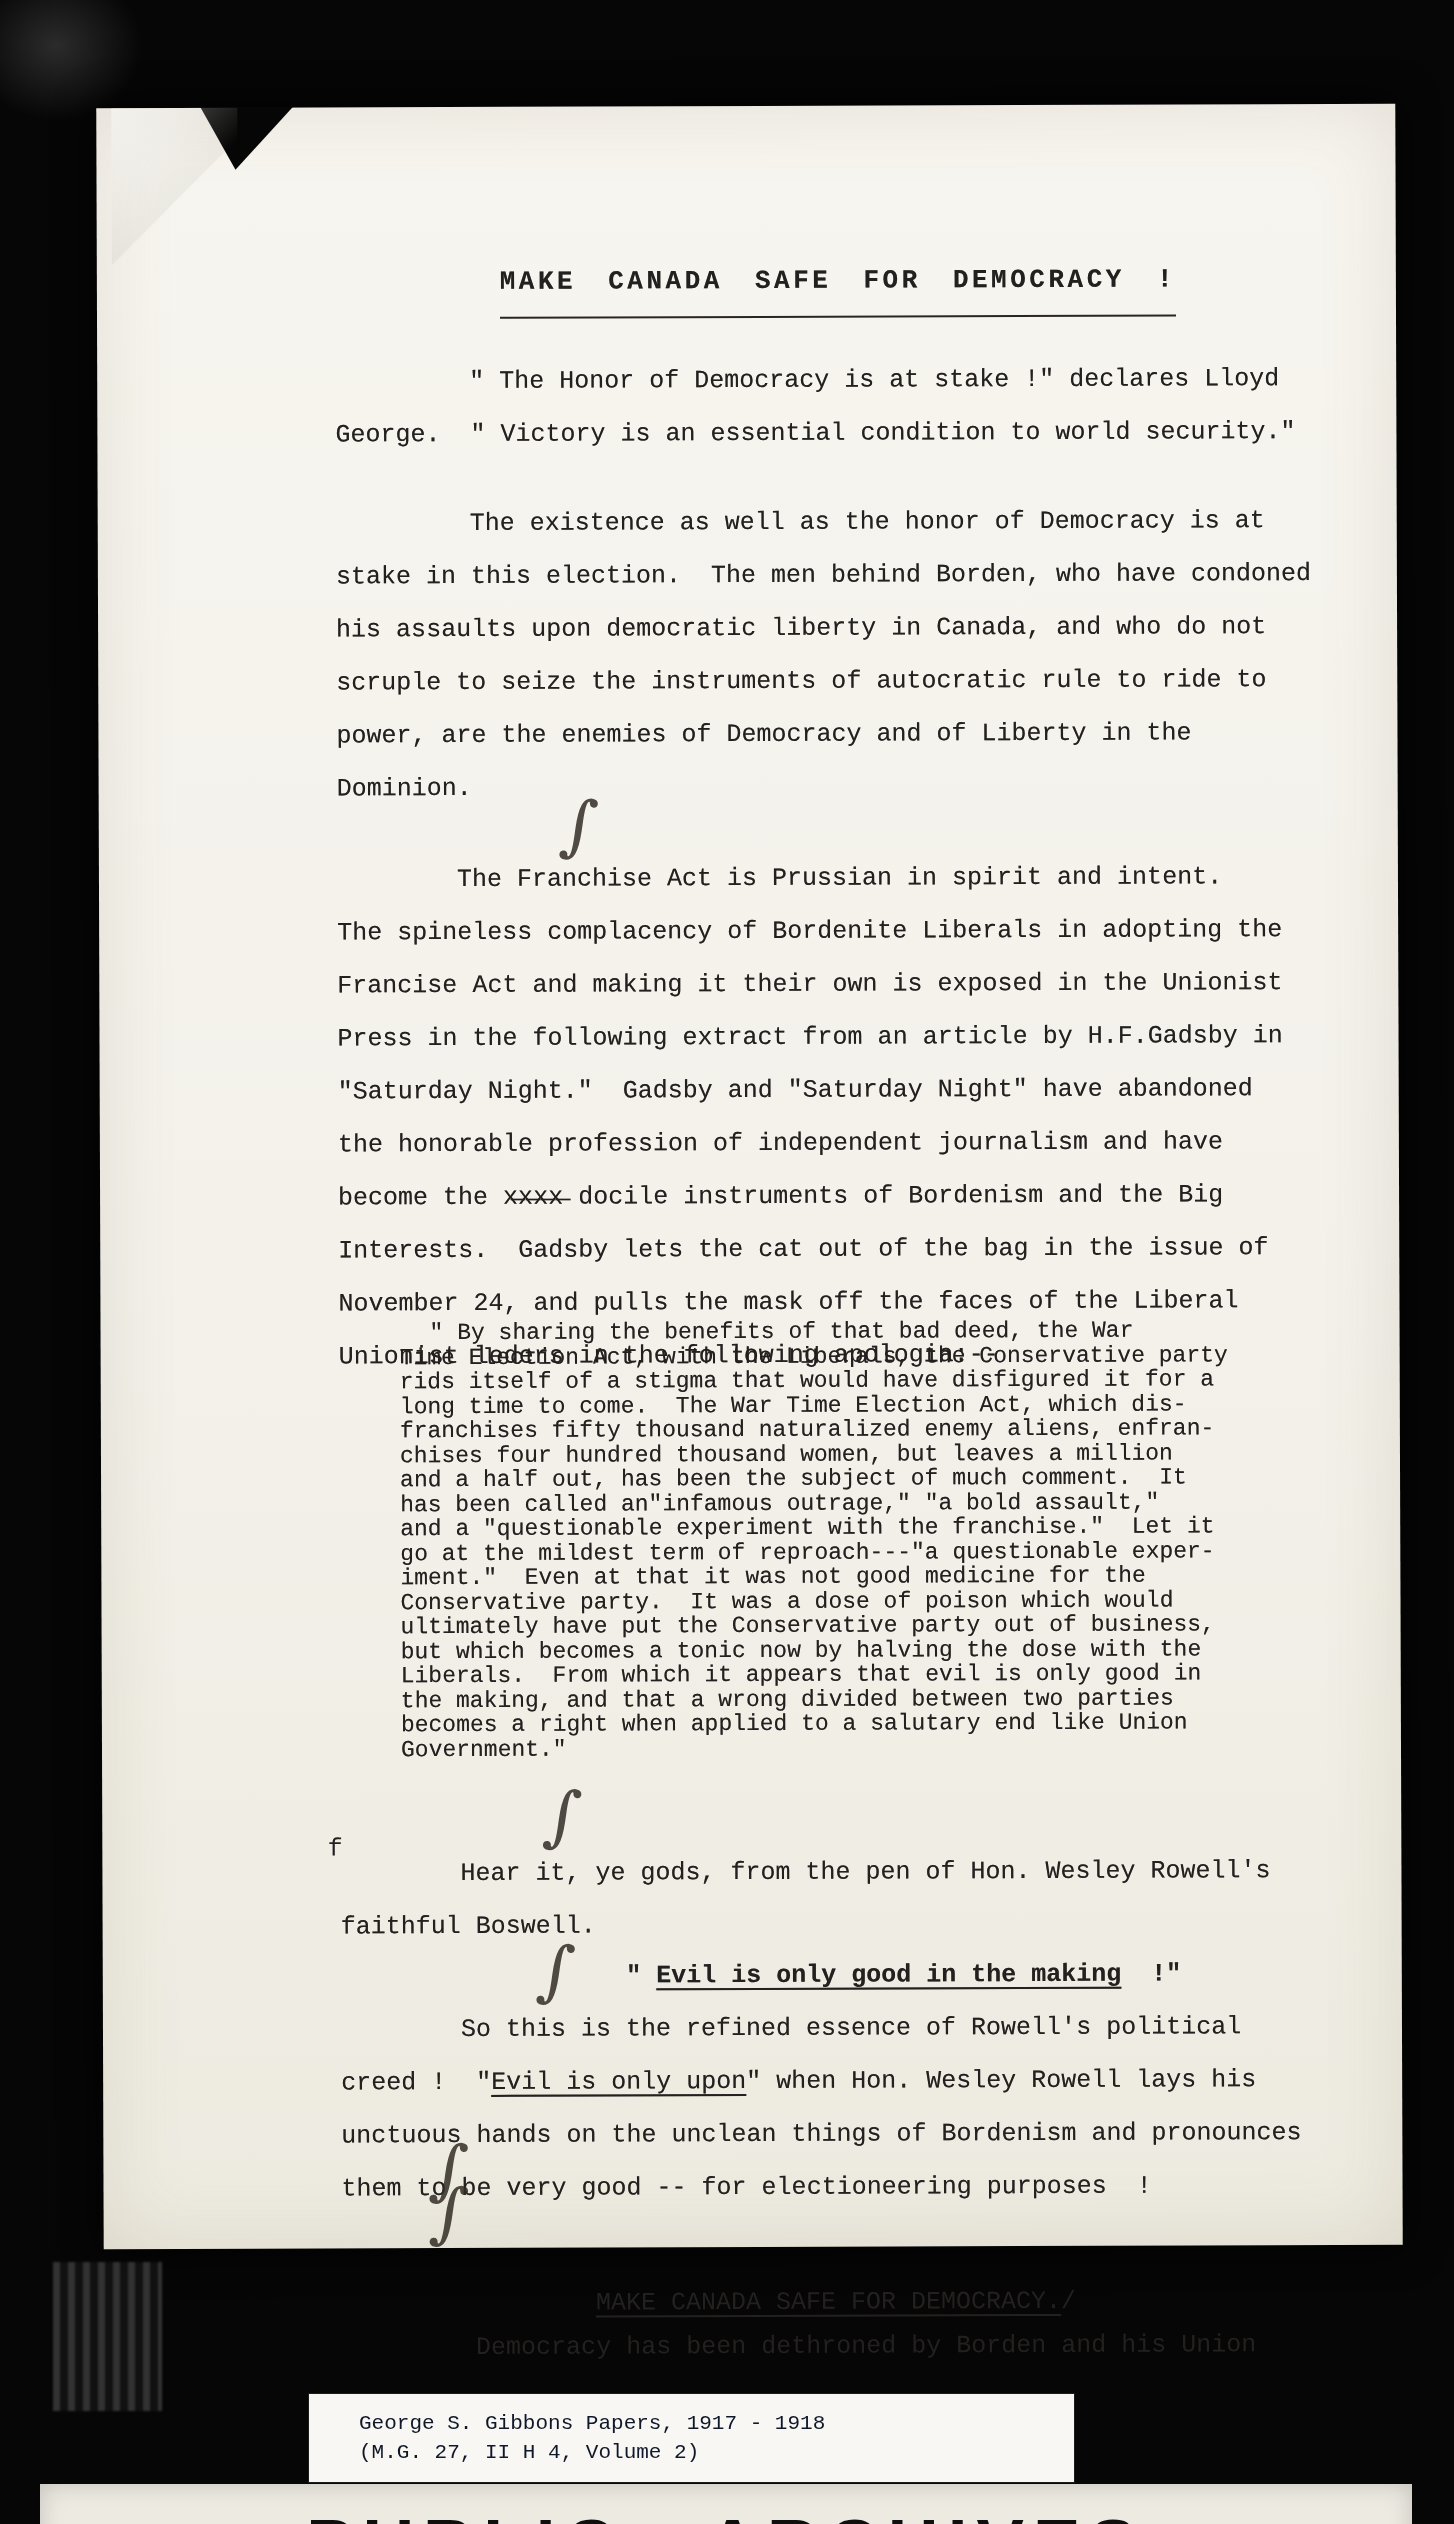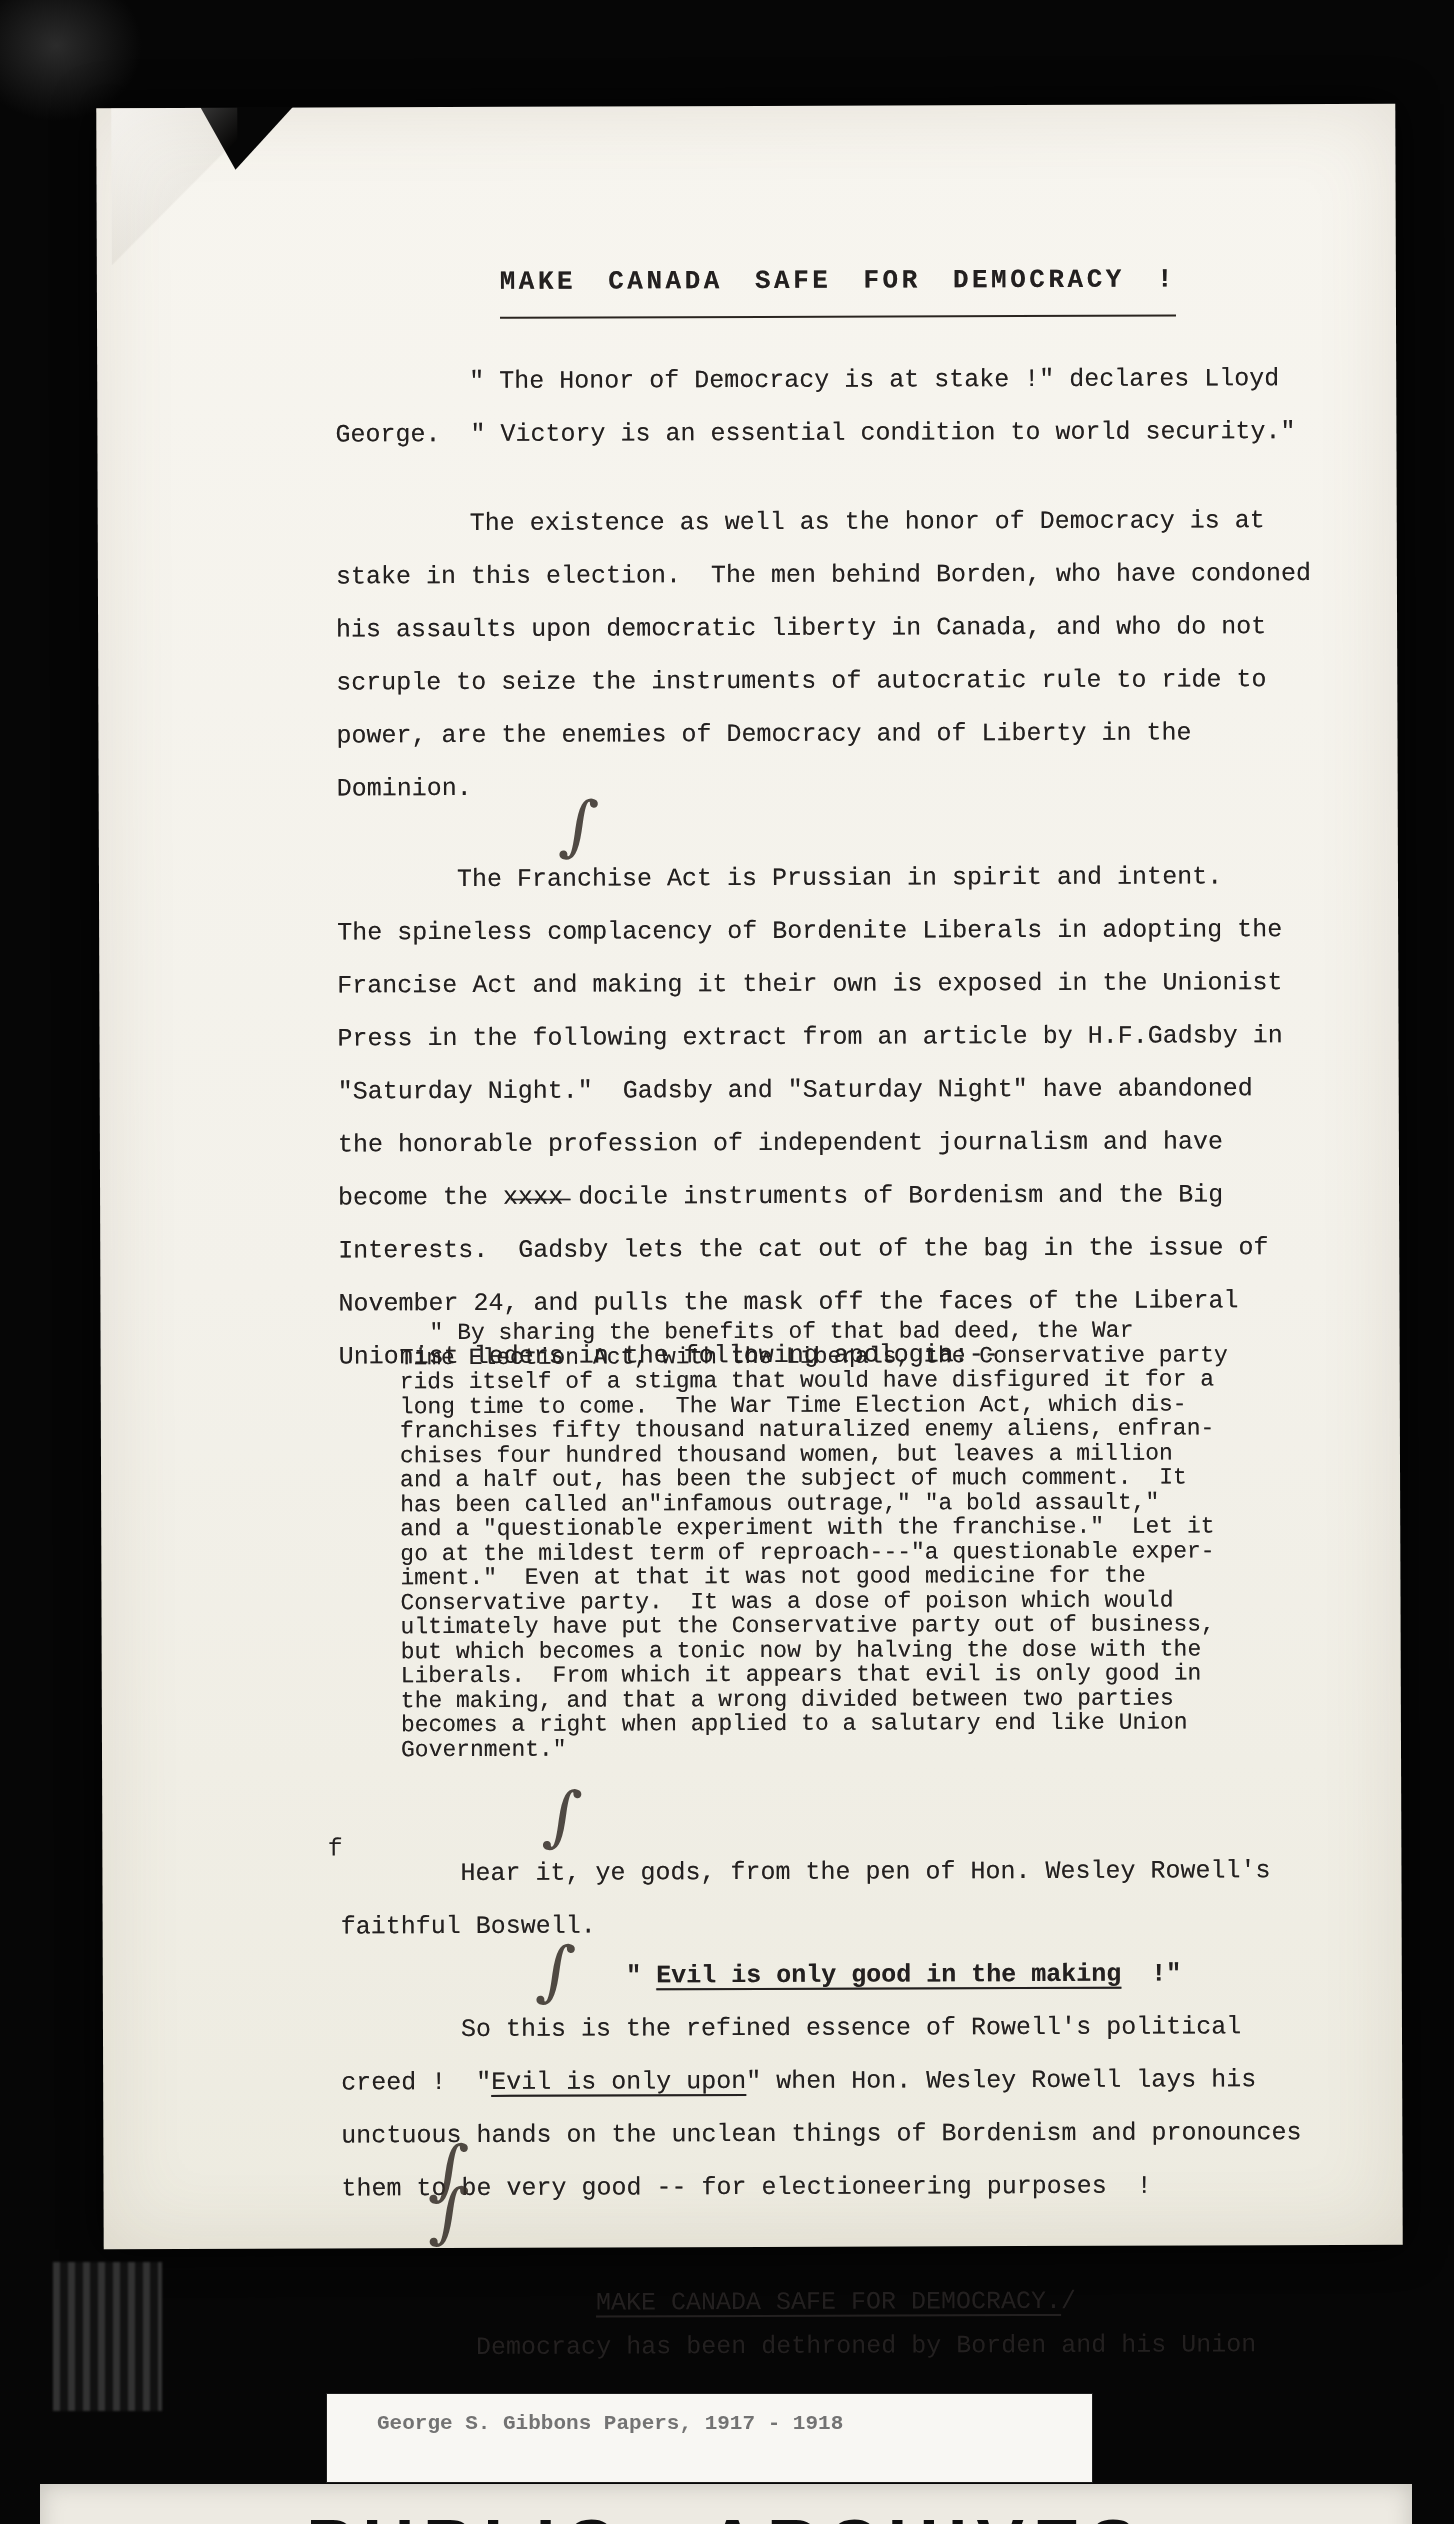--- a/index.html
+++ b/index.html
@@ -40,23 +40,23 @@
   .u{text-decoration:underline;text-decoration-thickness:2px;text-underline-offset:6px;}
   .pen{position:absolute;font-family:"DejaVu Serif",serif;font-size:68px;line-height:1;
        color:#342d27;transform:rotate(7deg);opacity:.85;text-shadow:none;}
   .pen-p3{left:91px;top:-16px;}
   .pen-hear{left:81px;top:-19px;}
   .pen-creed{left:78px;top:-20px;}
   .pen-close1{left:90px;top:-14px;}
   .pen-close2{left:90px;top:29px;}
 
   
-  .label-card{position:absolute;left:326px;top:2393px;width:767px;height:90px;box-sizing:border-box;
-    background:#f8f7f3;border:1.5px solid #1c1c1c;color:#737373;
-    font-family:"Liberation Mono","DejaVu Sans Mono",monospace;font-weight:bold;
+  .label-card{position:absolute;left:308px;top:2393px;width:767px;height:90px;box-sizing:border-box;
+    background:#f8f7f3;border:1.5px solid #1c1c1c;color:#0f172a;
+    font-family:"Liberation Mono","DejaVu Sans Mono",monospace;font-weight:normal;
     font-size:21px;line-height:29px;padding:15px 0 0 50px;}
   .stamp-card{position:absolute;left:40px;top:2484px;width:1372px;height:355px;background:#edeae2;
     box-shadow:inset 0 0 25px rgba(0,0,0,.18);color:#0f0f0f;
     font-family:"Liberation Sans","DejaVu Sans",sans-serif;font-weight:bold;}
   .stamp-line{position:absolute;left:0;right:0;text-align:center;}
   .s1{top:20px;font-size:71px;letter-spacing:9px;word-spacing:56px;}
 </style>
 </head>
 <body>
 
@@ -141,20 +141,21 @@
 Democracy has been dethroned by Borden and his Union</span>
       </div>
 
     </div>
   </div>
 
   <div class="left-strip"></div>
 
   <div class="label-card">
     <div>George S. Gibbons Papers, 1917 - 1918</div>
+    <div>(M.G. 27, II H 4, Volume 2)</div>
   </div>
 
   <div class="stamp-card">
     <div class="stamp-line s1">PUBLIC ARCHIVES</div>
 
   </div>
 
 </div>
 
 

